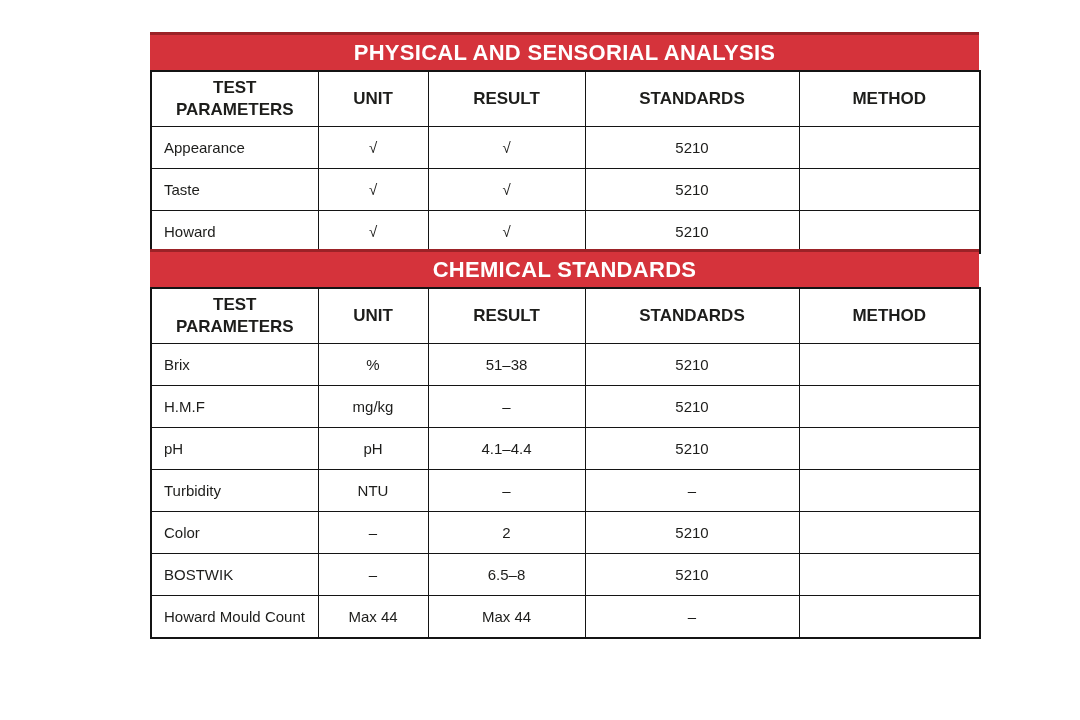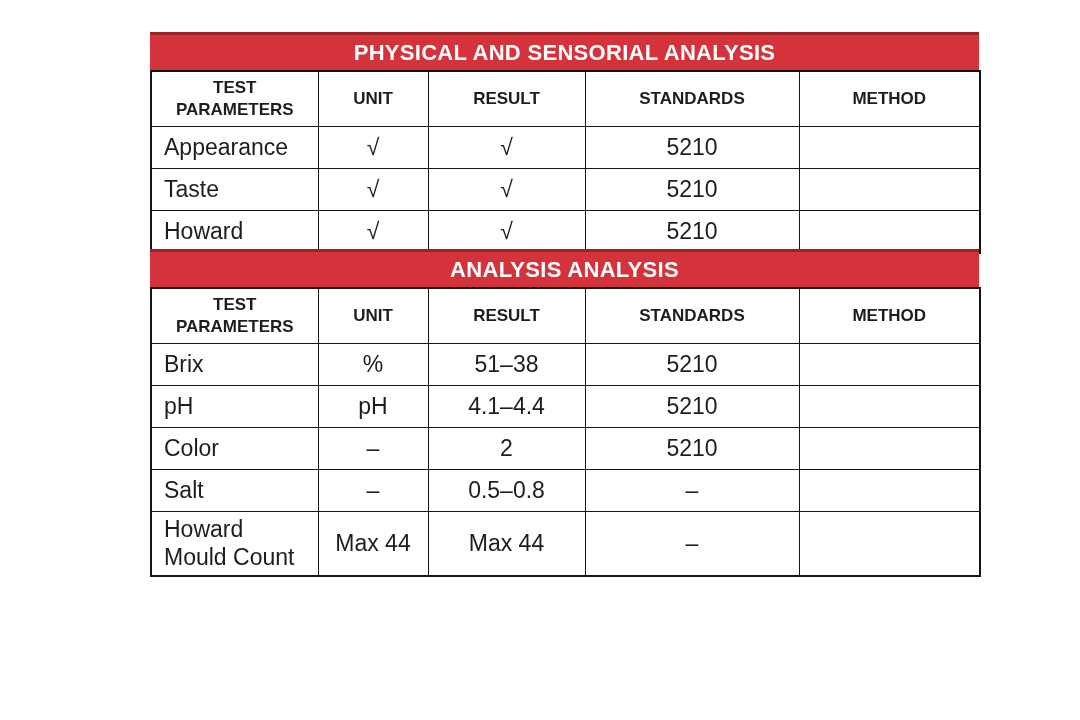--- a/index.html
+++ b/index.html
@@ -28,21 +28,21 @@
     width:100%;border-collapse:collapse;table-layout:fixed;background:var(--bg);
     border:2.5px solid var(--border);
   }
   table.grid th,table.grid td{border:1.5px solid var(--border);overflow:hidden;white-space:normal;}
   table.grid th{
     height:54px;font-size:17px;font-weight:700;text-align:center;
     line-height:1.3;padding:0 1px;
   }
   table.grid th:first-child{padding:0 20px;}
   table.grid td{
-    height:33px;font-size:23px;text-align:center;padding:2px 6px;line-height:1.2;margin-left:36px;
+    height:33px;font-size:15px;text-align:center;padding:2px 6px;line-height:1.2;margin-left:36px;
   }
   table.grid td.param{text-align:left;padding:4px 8px 4px 12px;}
 </style>
 </head>
 <body>
 
 <div class="canvas">
 
   <section class="table-block" style="top:32px">
     <header class="title-band">
@@ -86,21 +86,21 @@
             <td>√</td>
             <td>5210</td>
             <td></td>
           </tr>
         </tbody>
     </table>
   </section>
 
   <section class="table-block" style="top:249px">
     <header class="title-band">
-      <span class="title-text">ANALYSIS ANALYSIS</span>
+      <span class="title-text">CHEMICAL STANDARDS</span>
     </header>
     <table class="grid">
       <colgroup>
         <col style="width:167px">
           <col style="width:110px">
           <col style="width:157px">
         <col style="width:214px">
           <col style="width:181px">
       </colgroup>
       <thead>
@@ -114,38 +114,52 @@
         </thead>
       <tbody>
           <tr>
             <td class="param">Brix</td>
             <td>%</td>
             <td>51–38</td>
             <td>5210</td>
             <td></td>
           </tr>
           <tr>
+            <td class="param">H.M.F</td>
+            <td>mg/kg</td>
+            <td>–</td>
+            <td>5210</td>
+            <td></td>
+          </tr>
+          <tr>
             <td class="param">pH</td>
             <td>pH</td>
             <td>4.1–4.4</td>
             <td>5210</td>
+            <td></td>
+          </tr>
+          <tr>
+            <td class="param">Turbidity</td>
+            <td>NTU</td>
+            <td>–</td>
+            <td>–</td>
             <td></td>
           </tr>
           <tr>
             <td class="param">Color</td>
             <td>–</td>
             <td>2</td>
             <td>5210</td>
             <td></td>
           </tr>
           <tr>
-            <td class="param">Salt</td>
+            <td class="param">BOSTWIK</td>
             <td>–</td>
-            <td>0.5–0.8</td>
-            <td>–</td>
+            <td>6.5–8</td>
+            <td>5210</td>
             <td></td>
           </tr>
           <tr>
             <td class="param">Howard Mould Count</td>
             <td>Max 44</td>
             <td>Max 44</td>
             <td>–</td>
             <td></td>
           </tr>
         </tbody>

